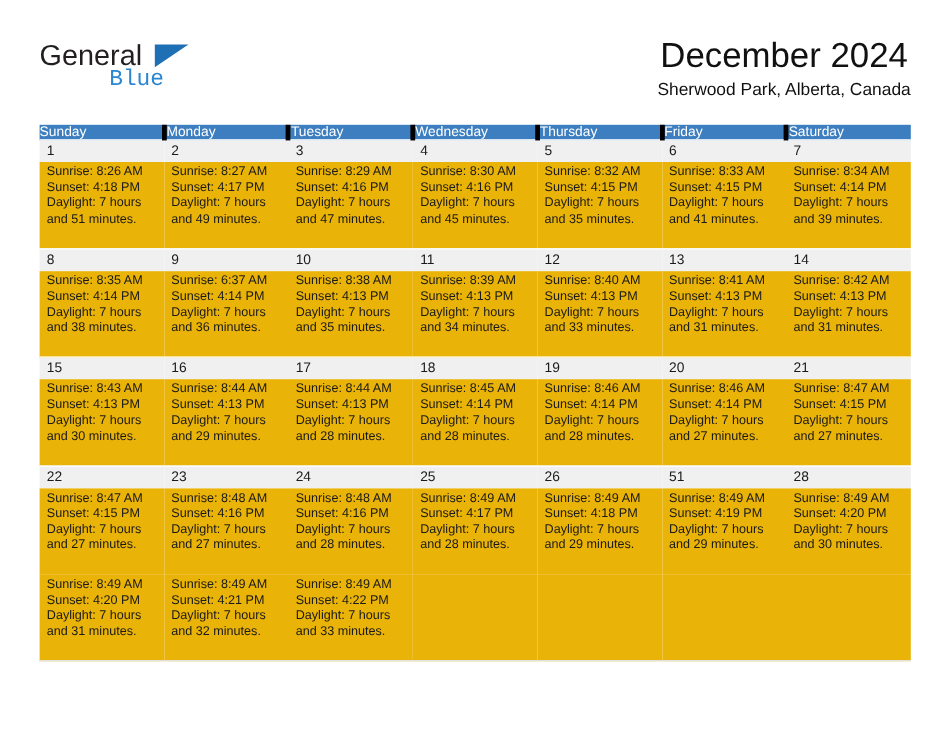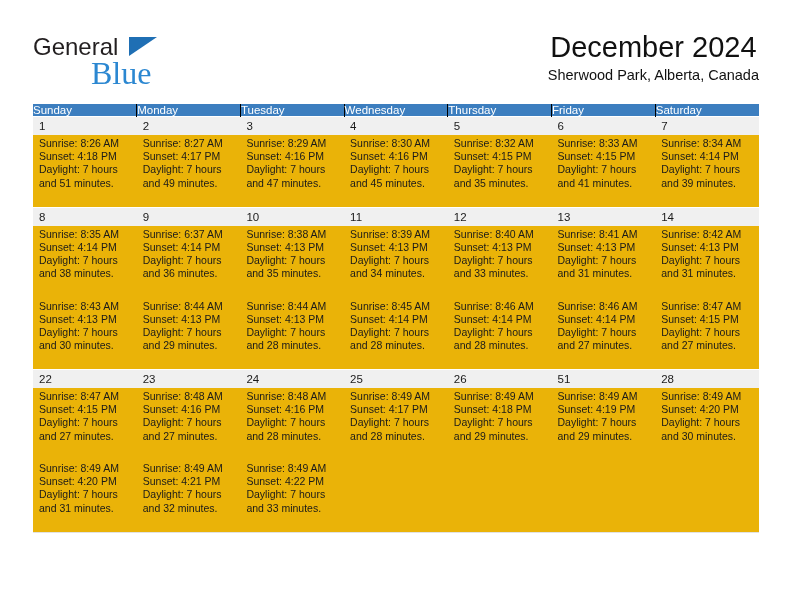--- a/index.html
+++ b/index.html
@@ -53,23 +53,23 @@
     top: 7px;
     width: 0;
     height: 0;
     border-left: 28px solid #1f6fb4;
     border-bottom: 19px solid transparent;
   }
   .logo-blue {
     position: absolute;
     left: 58px;
     top: 25px;
-    font-size: 32px;
+    font-size: 19px;
     color: #2b87d1;
-    font-family: Liberation Serif, serif;
+    font-family: Liberation Mono, monospace;
   }
 
   .title-block {
     position: absolute;
     right: 0;
     top: 0;
     text-align: center;
   }
   .month-title {
     font-size: 29px;
@@ -101,21 +101,21 @@
   }
 
   .dow {
     background: #3c7ebf;
     color: #ffffff;
     font-size: 11.5px;
     font-weight: normal;
     text-align: left;
     padding: 4px 0 5px 6px;
     height: 12px;
-    border-right: 1px solid #000000;
+    border-right: 4px solid #000000;
     box-sizing: border-box;
   }
   .dow:last-child { border-right: none; }
 
   .daynum-row td {
     background: #f0f0f0;
     font-size: 11.5px;
     color: #1a1a1a;
     padding: 3px 0 3px 6px;
     border-top: 1px solid #ffffff;
@@ -299,20 +299,29 @@
           </td>
           <td>
             <div class="info">
               <div>Sunrise: 8:42 AM</div>
               <div>Sunset: 4:13 PM</div>
               <div>Daylight: 7 hours</div>
               <div>and 31 minutes.</div>
             </div>
           </td>
         </tr>
+        <tr class="daynum-row">
+          <td>15</td>
+          <td>16</td>
+          <td>17</td>
+          <td>18</td>
+          <td>19</td>
+          <td>20</td>
+          <td>21</td>
+        </tr>
         <tr class="info-row">
           <td>
             <div class="info">
               <div>Sunrise: 8:43 AM</div>
               <div>Sunset: 4:13 PM</div>
               <div>Daylight: 7 hours</div>
               <div>and 30 minutes.</div>
             </div>
           </td>
           <td>

